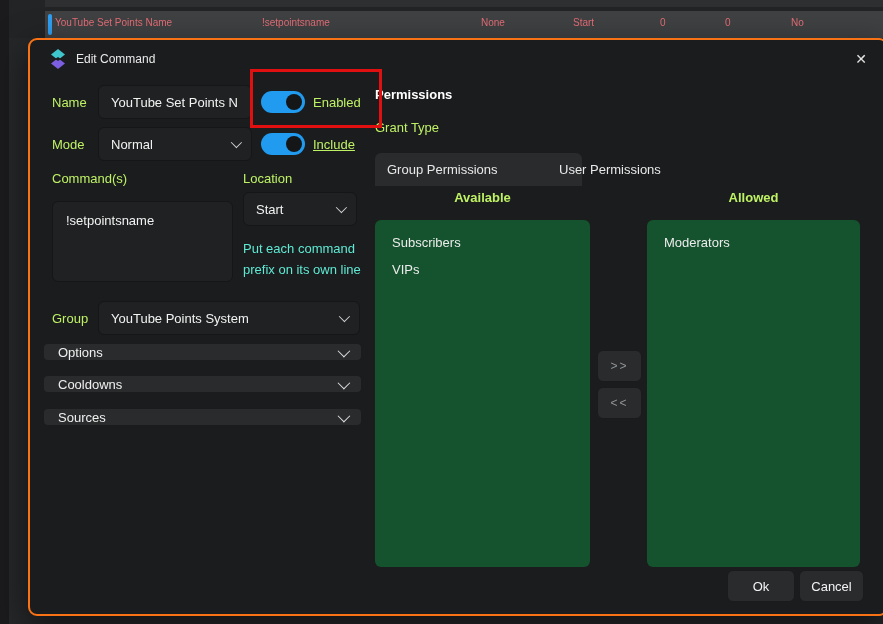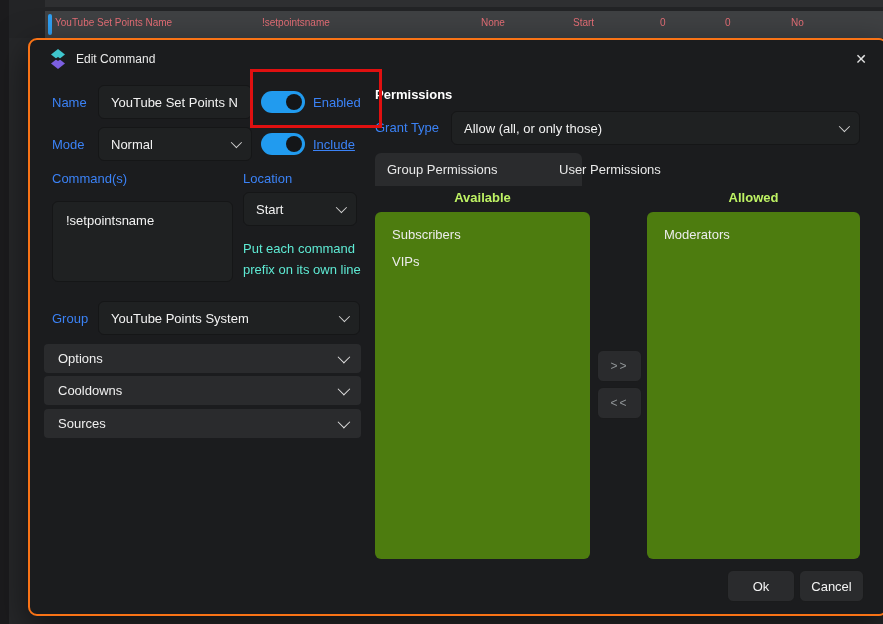--- a/index.html
+++ b/index.html
@@ -25,53 +25,53 @@
   .dialog{
     position:absolute;left:28px;top:38px;width:840px;height:574px;
     background:#1b1c1e;border:2px solid #f97316;border-radius:9px;
     box-shadow:0 10px 34px rgba(0,0,0,.55);
     padding-left:16px;
   }
   .dlg-title{position:absolute;left:46px;top:12px;font-size:12px;color:#eaeaea;}
   .logo{position:absolute;left:20px;top:9px;width:16px;height:20px;}
   .close-btn{position:absolute;right:14px;top:8px;width:22px;height:22px;
     display:flex;align-items:center;justify-content:center;color:#e3e3e3;font-size:14px;cursor:pointer;}
-  .lbl{position:absolute;font-size:13px;color:#3b82f6;white-space:nowrap;}
+  .lbl{position:absolute;font-size:13px;color:#bef264;white-space:nowrap;}
   .bold{font-weight:bold;color:#fff;}
   .field,.select{
     position:absolute;background:#1f2122;border:1px solid #151617;border-radius:6px;
     color:#f2f2f2;font-size:13px;display:flex;align-items:center;
     padding:0 12px;box-sizing:border-box;
   }
   .select{justify-content:space-between;cursor:pointer;}
   .chev{width:7px;height:7px;border-right:1.6px solid #cfcfcf;border-bottom:1.6px solid #cfcfcf;
     transform:rotate(45deg) translateY(-2px);flex:0 0 auto;margin-left:8px;}
   .textarea{
     position:absolute;background:#1f2122;border:1px solid #151617;border-radius:6px;
     color:#f2f2f2;font-size:13px;padding:11px 13px;box-sizing:border-box;
   }
   .help{position:absolute;font-size:13px;line-height:21px;color:#5eead4;}
   
   .toggle{position:absolute;width:44px;height:22px;border-radius:11px;background:#219bef;cursor:pointer;}
   .knob{position:absolute;right:3px;top:3px;width:16px;height:16px;border-radius:50%;background:#141618;}
   .red-box{position:absolute;border:3px solid #e01010;z-index:5;pointer-events:none;}
   
   .accordion{
-    position:absolute;left:14px;width:317px;height:29px;background:#2a2b2d;border-radius:4px;
+    position:absolute;left:14px;width:317px;height:16px;background:#2a2b2d;border-radius:4px;
     display:flex;align-items:center;justify-content:space-between;padding:0 14px;box-sizing:border-box;
     color:#efefef;font-size:13px;cursor:pointer;
   }
   .accordion .chev{width:8px;height:8px;border-color:#e0e0e0;}
   
   .tab{position:absolute;top:113px;height:33px;display:flex;align-items:center;
     font-size:13px;color:#e8e8e8;padding:0 12px;box-sizing:border-box;cursor:pointer;}
   .tab.active{background:#2a2b2d;border-radius:6px 6px 0 0;}
   
   .col-hdr{position:absolute;top:150px;text-align:center;font-size:13px;font-weight:bold;color:#bef264;}
-  .listbox{position:absolute;top:172px;height:347px;background:#4d7c0f;border-radius:6px;
+  .listbox{position:absolute;top:180px;height:347px;background:#14532d;border-radius:6px;
     padding-top:13px;box-sizing:border-box;}
   .list-item{height:27px;line-height:20px;padding-left:17px;font-size:13px;color:#ececec;cursor:pointer;}
   
   .btn{position:absolute;background:#2a2b2d;border:1px solid #1a1b1c;border-radius:6px;
     display:flex;align-items:center;justify-content:center;color:#f3f3f3;font-size:13px;cursor:pointer;}
   .mv-btn{color:#8f9496;font-size:12px;letter-spacing:2px;}
 </style>
 </head>
 <body>
 
@@ -160,24 +160,20 @@
       <span>Sources</span>
       <span class="chev"></span>
     </div>
     <div class="accordion" style="top:336px;">
       <span>Cooldowns</span>
       <span class="chev"></span>
     </div>
 
     <div class="lbl bold" style="left:345px;top:47px;">Permissions</div>
     <div class="lbl" style="left:345px;top:80px;">Grant Type</div>
-    <div class="select" style="left:421px;top:71px;width:409px;height:34px;">
-      <span>Allow (all, or only those)</span>
-      <span class="chev"></span>
-    </div>
 
     <div class="tab active" style="left:345px;width:207px;">
       <span>Group Permissions</span>
     </div>
     <div class="tab" style="left:517px;width:160px;">
       <span>User Permissions</span>
     </div>
 
     <div class="col-hdr" style="left:345px;width:215px;">Available</div>
     <div class="col-hdr" style="left:617px;width:213px;">Allowed</div>

